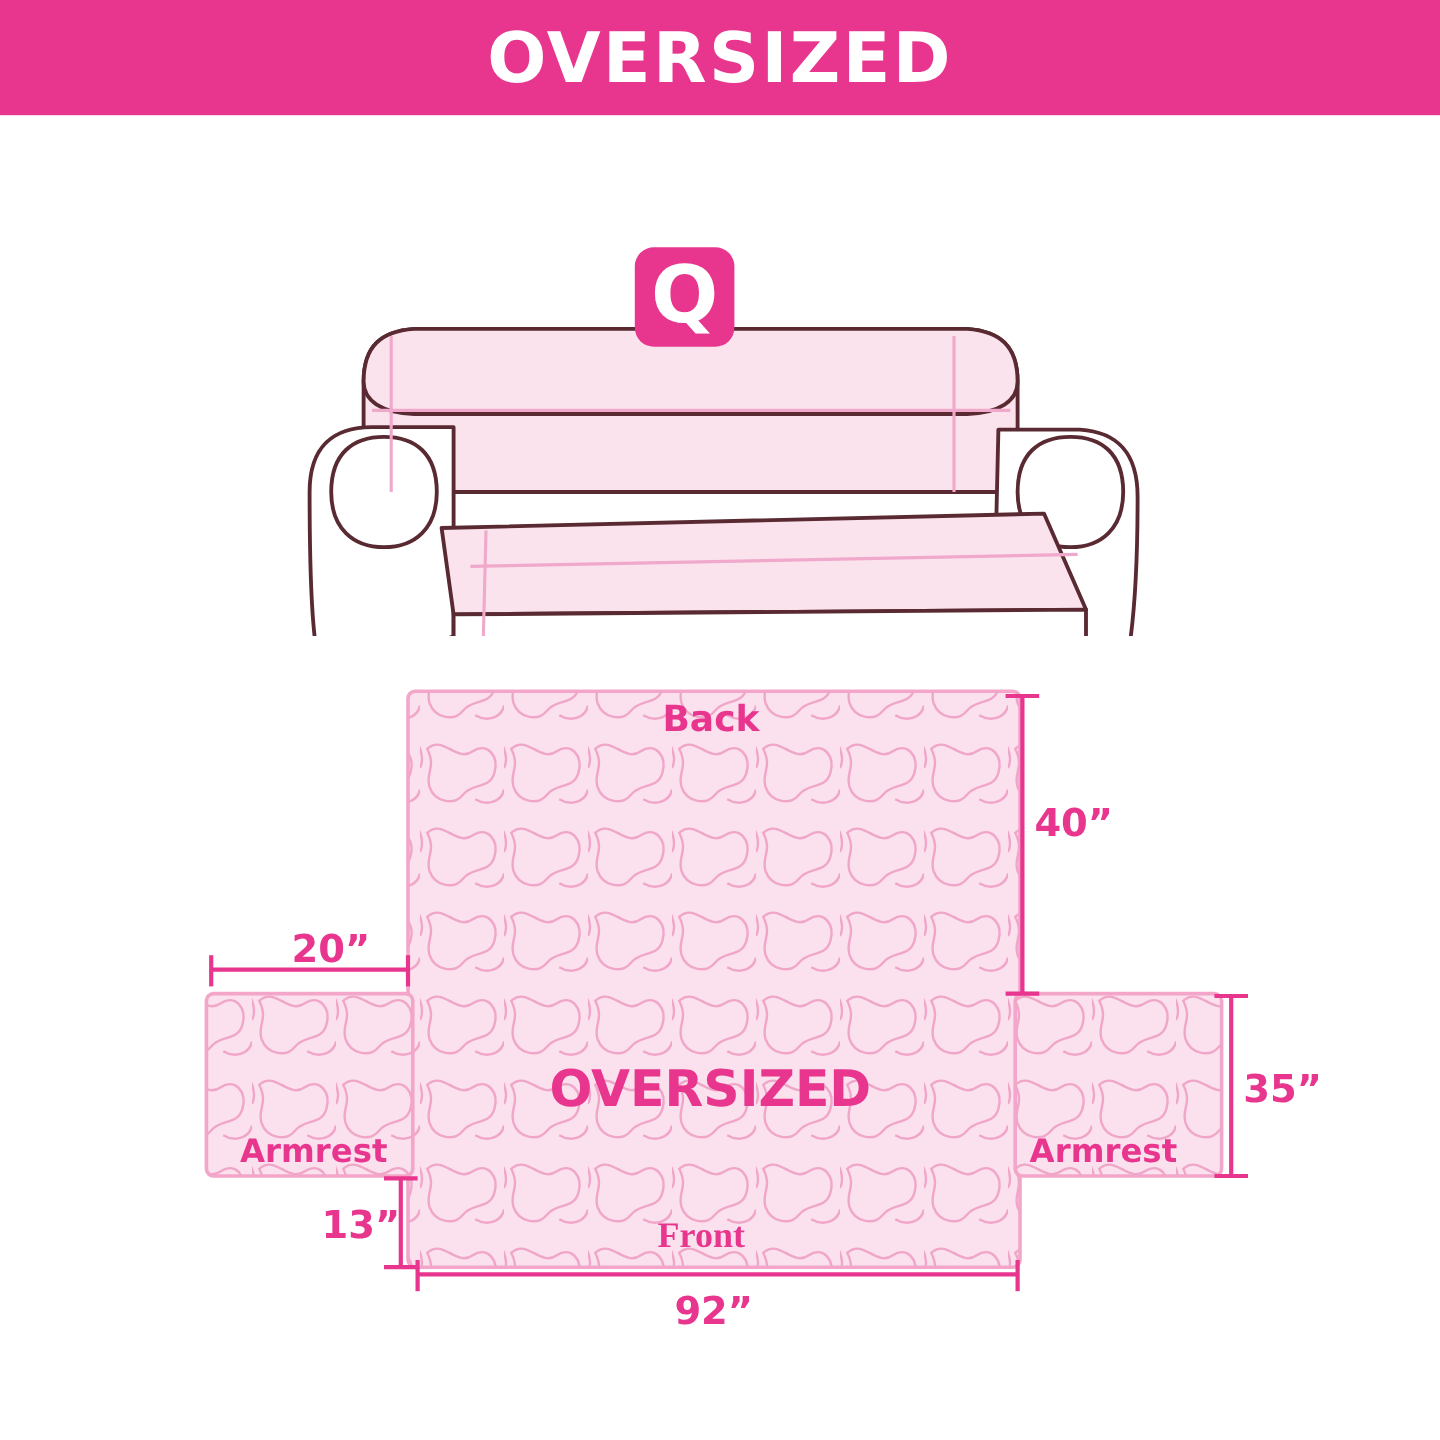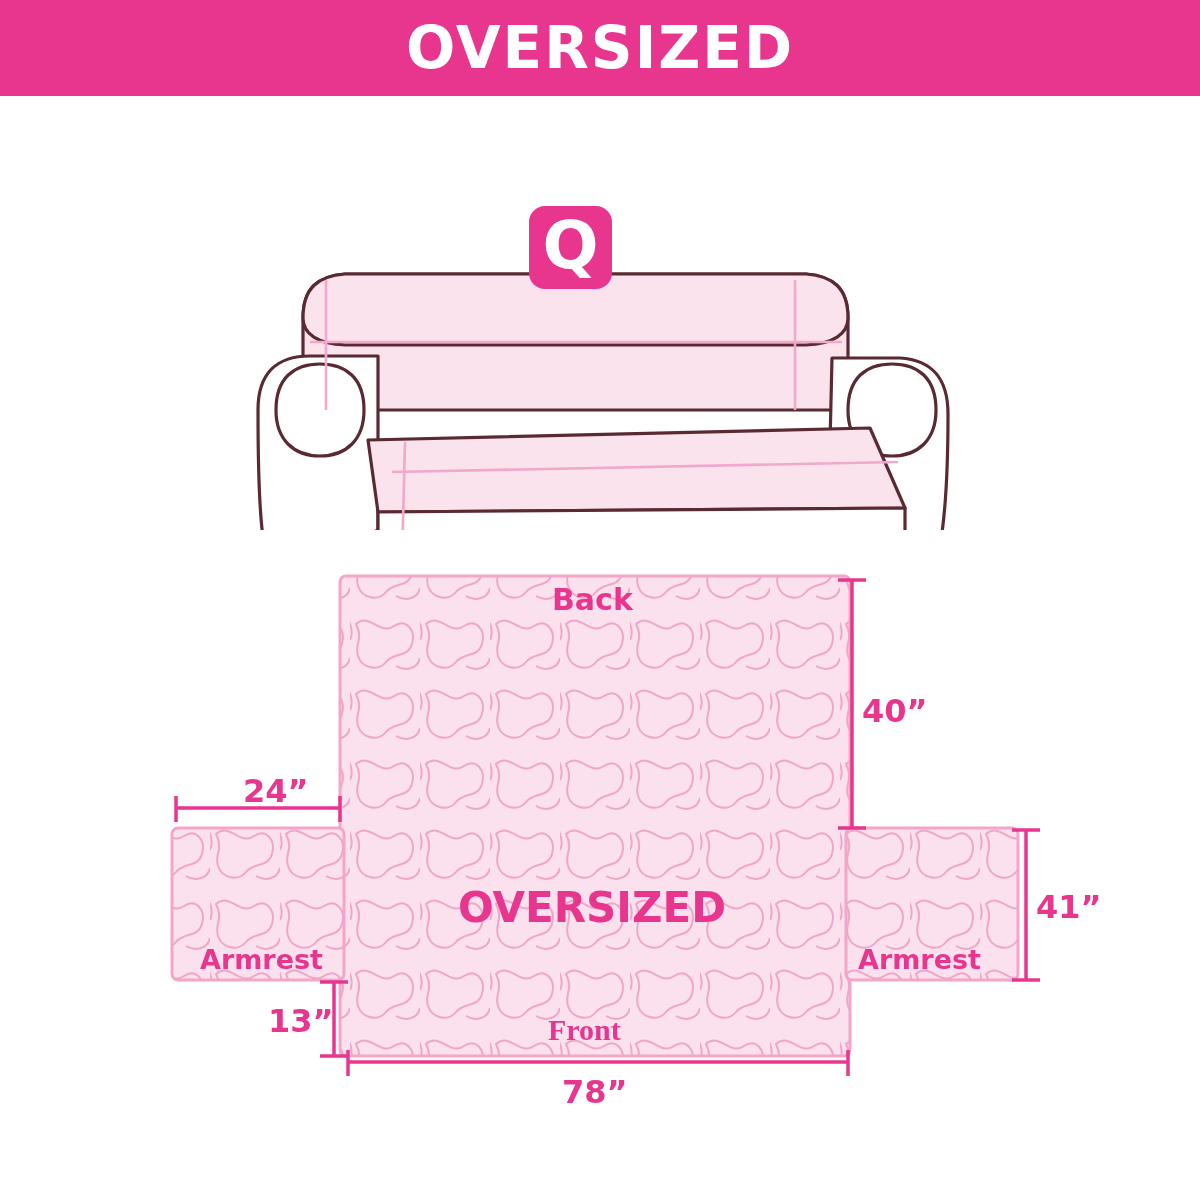--- a/index.html
+++ b/index.html
@@ -85,21 +85,21 @@
   .label-arm-l  { left: 200px; top: 404px; font-size: 27px; }
   .label-arm-r  { left: 858px; top: 404px; font-size: 27px; }
   .label-center { left: 458px; top: 343px; font-size: 42px; }
 
   .dim { position: absolute; color: #e8368f; font-weight: bold; font-size: 32px;
          font-family: "DejaVu Sans", sans-serif; }
   .dim-24 { left: 243px; top: 232px; }
   .dim-23 { left: 1036px; top: 348px; }
   .dim-13 { left: 268px; top: 462px; }
   .dim-78 { left: 562px; top: 533px; }
-  .dim-40p { left: 862px; top: 152px; }
+  .dim-40p { left: 862px; top: 127px; }
 </style>
 </head>
 <body>
 
 <div class="header-banner">
   <div class="header-title">OVERSIZED</div>
 </div>
 
 <div class="sofa-area">
   <svg width="1200" height="420" viewBox="0 0 1200 420">
@@ -196,17 +196,17 @@
   </svg>
 
   
   <div class="label label-back">Back</div>
   <div class="label label-front">Front</div>
   <div class="label label-arm-l">Armrest</div>
   <div class="label label-arm-r">Armrest</div>
   <div class="label label-center">OVERSIZED</div>
 
   <div class="dim dim-40p">40”</div>
-  <div class="dim dim-24">24”</div>
-  <div class="dim dim-23">41”</div>
+  <div class="dim dim-24">20”</div>
+  <div class="dim dim-23">35”</div>
   <div class="dim dim-13">13”</div>
-  <div class="dim dim-78">78”</div>
+  <div class="dim dim-78">92”</div>
 </div>
 
 </body></html>

